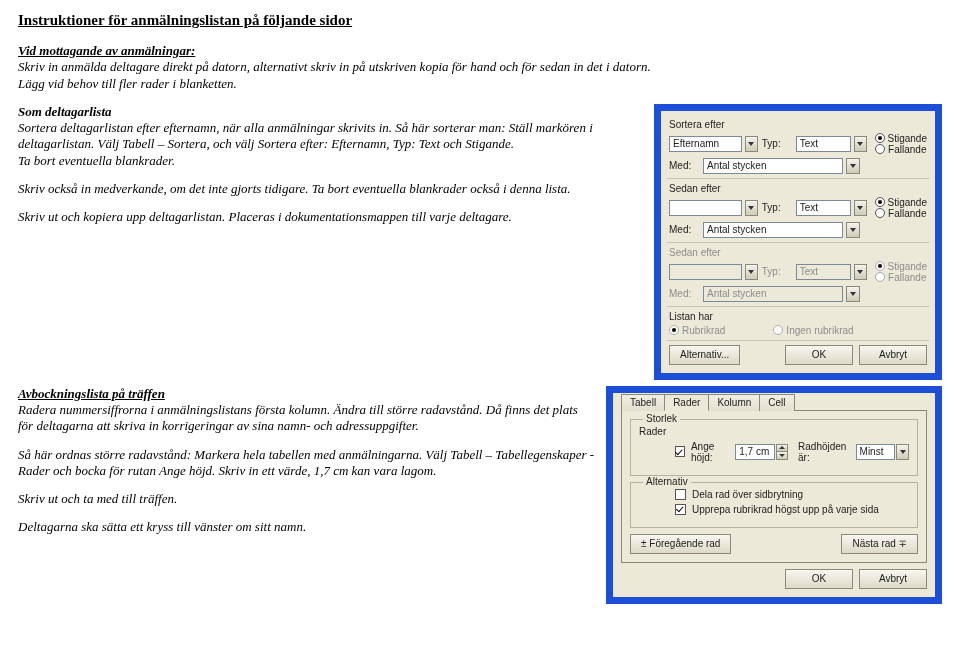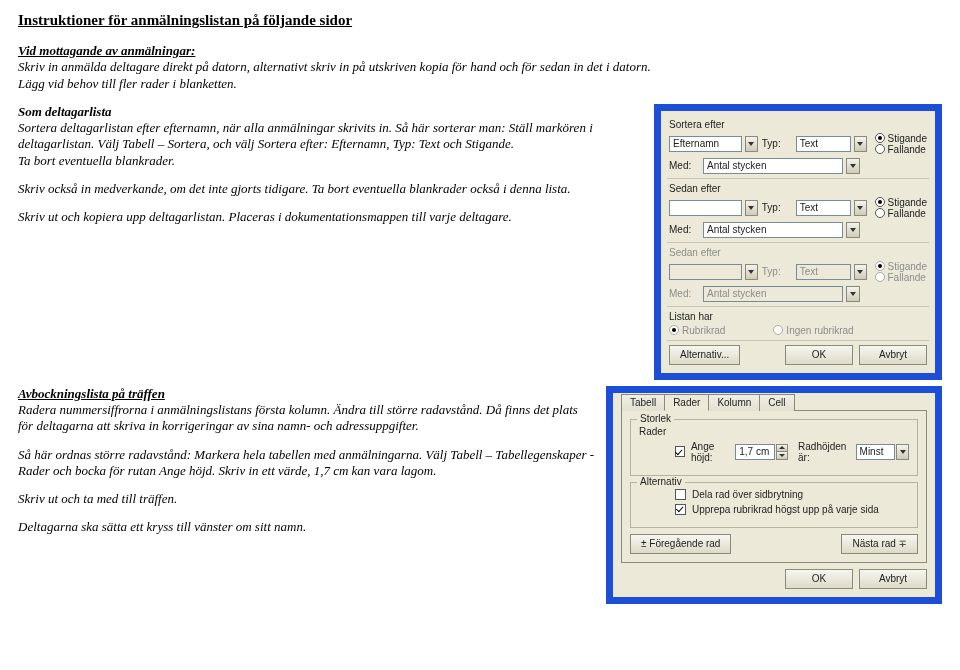--- a/index.html
+++ b/index.html
@@ -57,21 +57,21 @@
   .btn-drop {
     width: 14px; height: 16px;
     background: linear-gradient(#f4f3ee,#cfcbb8);
     border: 1px solid #8a8a7a;
     margin-left: -1px;
     display:flex;align-items:center;justify-content:center;
   }
   .chevron {
     width:0;height:0;border-left:3px solid transparent;border-right:3px solid transparent;border-top:4px solid #333;
   }
-  .radio-col { display:flex; flex-direction:column; gap:0px; margin-left:4px; }
+  .radio-col { display:flex; flex-direction:column; gap:0px; margin-left:4px;align-items:center; }
   .radio-item { display:flex; align-items:center; gap:3px; white-space:nowrap; }
   .radio {
     width:10px;height:10px;border:1px solid #555;border-radius:50%;background:#fff;display:flex;align-items:center;justify-content:center;
   }
   .radio.sel::after { content:"";width:4px;height:4px;border-radius:50%;background:#000; }
   .disabled { color:#8d8d8d; }
   .disabled .txtfield { background:#ece9d8; color:#8d8d8d; }
   .disabled .radio { border-color:#aaa; }
   .lbl { min-width:30px; }
   .hr { border-top:1px solid #c8c4b4; margin:4px -2px; }
@@ -94,21 +94,21 @@
     margin-right:-1px;
     position:relative; top:1px;
   }
   .tab.active { background:#ece9d8; border-bottom:1px solid #ece9d8; z-index:2; }
   .dlg2 { width:336px; padding-top:0;}
   .dlg2 .body { border:1px solid #8a8a7a; border-top:1px solid #8a8a7a; padding:8px; }
   .fieldset {
     border:1px solid #b5b2a1; padding:6px 8px 8px 8px; position:relative; margin-bottom:6px;
   }
   .fieldset .legend {
-    position:absolute; top:-7px; left:6px; background:#ece9d8; padding:0 3px; font-size:10px;
+    position:absolute; top:-7px; left:12px; background:#ece9d8; padding:0 3px; font-size:10px;
   }
   .chk { width:11px;height:11px;border:1px solid #555;background:#fff;display:flex;align-items:center;justify-content:center;margin-right:4px; }
   .chk.sel::after { content:"";width:6px;height:3px;border-left:1.5px solid #000;border-bottom:1.5px solid #000;transform:rotate(-48deg) translate(0px,-1px); }
   .chk-row { display:flex; align-items:center; gap:2px; margin-bottom:4px; font-size:10px;padding-left:36px; }
   .btn-row.space { justify-content:space-between; align-items:center; }
   .spacer-block { height: 120px; }
 </style>
 </head>
 <body>
 

